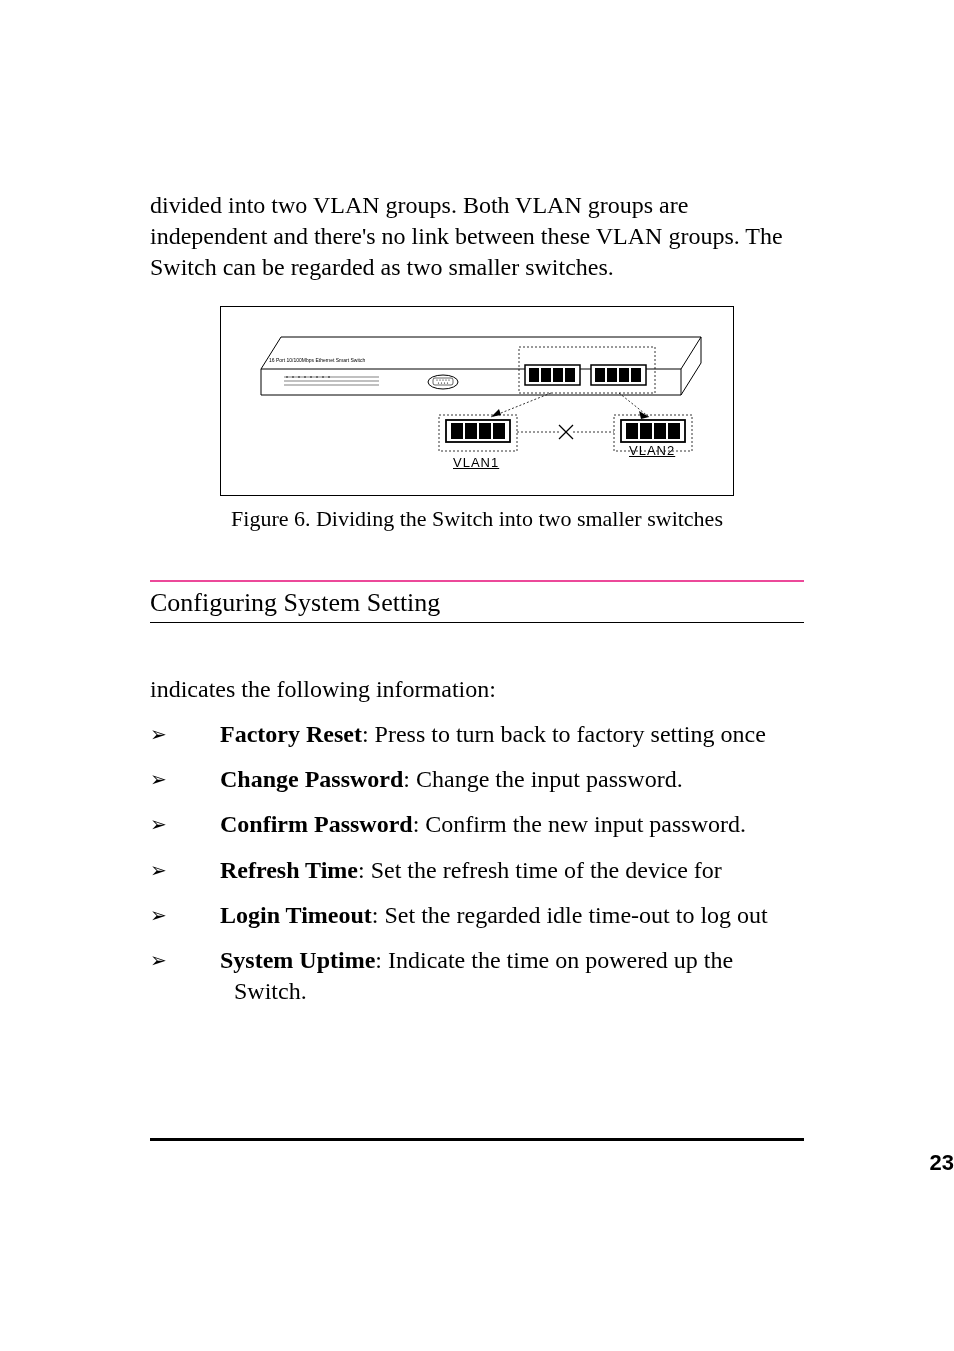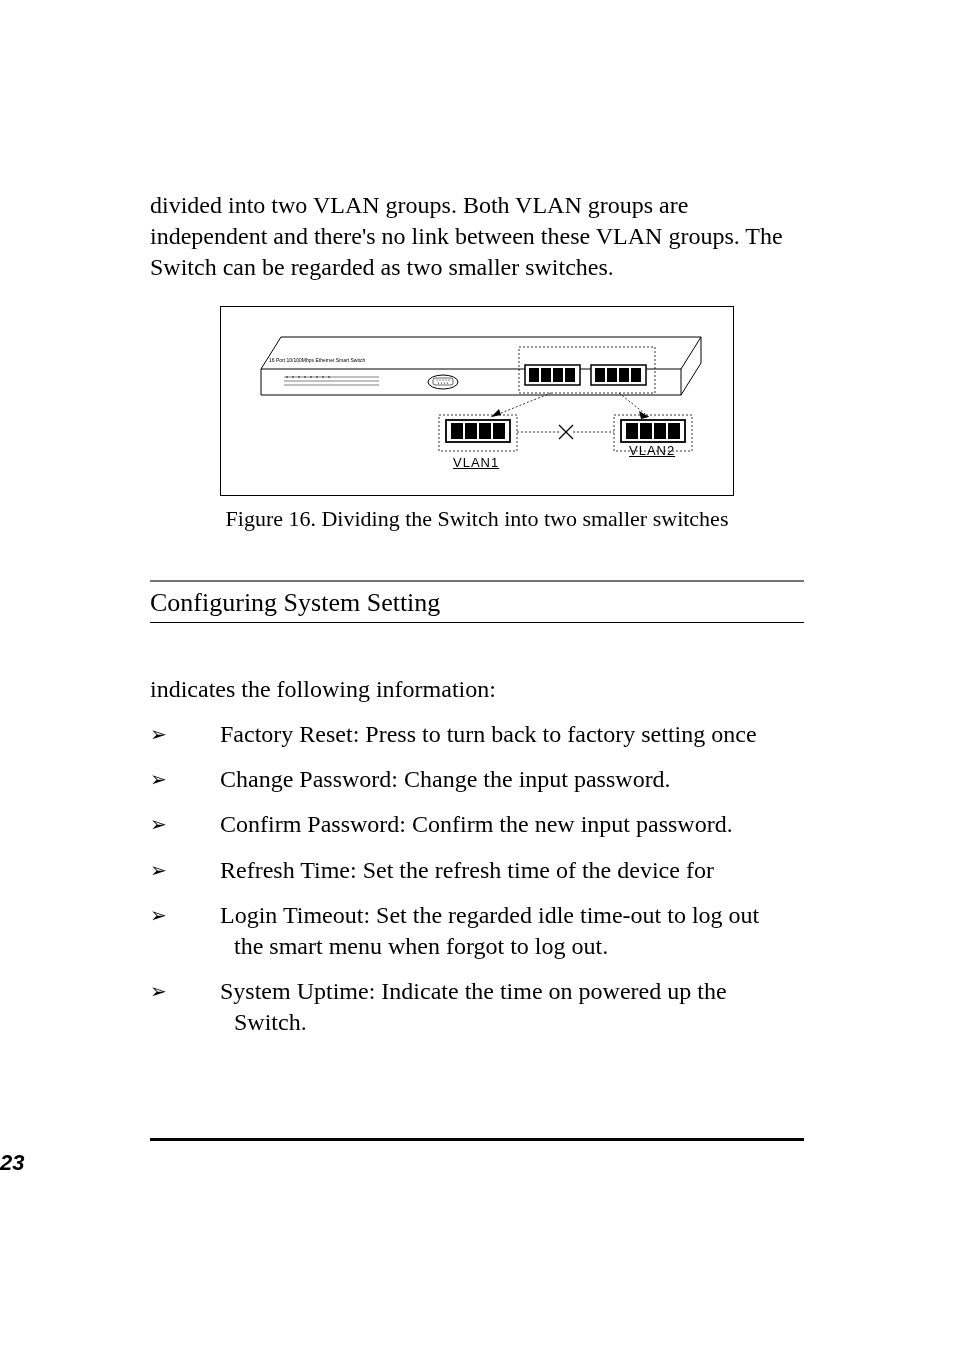--- a/index.html
+++ b/index.html
@@ -34,21 +34,21 @@
   .figure-box svg {
     position: absolute;
     top: 0; left: 0;
   }
   .fig-caption {
     font-size: 22px;
     margin-top: 6px;
   }
   .section-heading {
     margin-top: 48px;
-    border-top: 2px solid #737373;
+    border-top: 2px solid #ec4899;
     border-bottom: 1px solid #000;
     padding: 6px 0 4px 0;
     font-size: 26px;
   }
   .para-below {
     font-size: 24px;
     margin-top: 20px;
     line-height: 1.3;
   }
   .indent-line {
@@ -72,35 +72,34 @@
     font-size: 20px;
     padding-top: 2px;
   }
   .bullet-body {
     flex: 1;
   }
   .bullet-body .hang {
     padding-left: 14px;
     display: block;
   }
-  .bold { font-weight: normal; }
+  .bold { font-weight: bold; }
   .footer-rule {
     position: absolute;
     left: 150px;
     right: 150px;
     bottom: 210px;
     border-top: 3px solid #000;
   }
   .page-num {
     position: absolute;
     left: 0; right: 0;
     bottom: 175px;
-    text-align: left;
+    text-align: right;
     font-weight: bold;
-    font-style: italic;
     font-family: Arial, Helvetica, sans-serif;
     font-size: 22px;
   }
   .vlan-label {
     font-family: Arial, Helvetica, sans-serif;
     font-size: 13px;
     letter-spacing: 1px;
     position: absolute;
     text-decoration: underline;
   }
@@ -204,21 +203,21 @@
 
         <line x1="296" y1="125" x2="338" y2="125" stroke="#000" stroke-width="0.8" stroke-dasharray="2,2"></line>
         <line x1="352" y1="125" x2="393" y2="125" stroke="#000" stroke-width="0.8" stroke-dasharray="2,2"></line>
         <line x1="338" y1="118" x2="352" y2="132" stroke="#000" stroke-width="1.2"></line>
         <line x1="338" y1="132" x2="352" y2="118" stroke="#000" stroke-width="1.2"></line>
       </svg>
       <span class="switch-tiny-label" style="left:48px; top:50px;">16 Port 10/100Mbps Ethernet Smart Switch</span>
       <span class="vlan-label" style="left:232px; top:148px;">VLAN1</span>
       <span class="vlan-label" style="left:408px; top:136px;">VLAN2</span>
     </div>
-    <div class="fig-caption">Figure 16. Dividing the Switch into two smaller switches</div>
+    <div class="fig-caption">Figure 6. Dividing the Switch into two smaller switches</div>
   </div>
 
   <div class="section-heading">Configuring System Setting</div>
 
   <div class="para-below">
     <br>
     <span class="indent-line" style="display:block;">indicates the following information:</span>
   </div>
 
   <ul class="bullets">
@@ -243,21 +242,20 @@
     <li>
       <span class="bullet-glyph">➢</span>
       <span class="bullet-body">
         <span class="bold">Refresh Time</span><span>: Set the refresh time of the device for</span>
       </span>
     </li>
     <li>
       <span class="bullet-glyph">➢</span>
       <span class="bullet-body">
         <span class="bold">Login Timeout</span><span>: Set the regarded idle time-out to log out</span>
-        <span class="hang">the smart menu when forgot to log out.</span>
       </span>
     </li>
     <li>
       <span class="bullet-glyph">➢</span>
       <span class="bullet-body">
         <span class="bold">System Uptime</span><span>: Indicate the time on powered up the</span>
         <span class="hang">Switch.</span>
       </span>
     </li>
   </ul>

